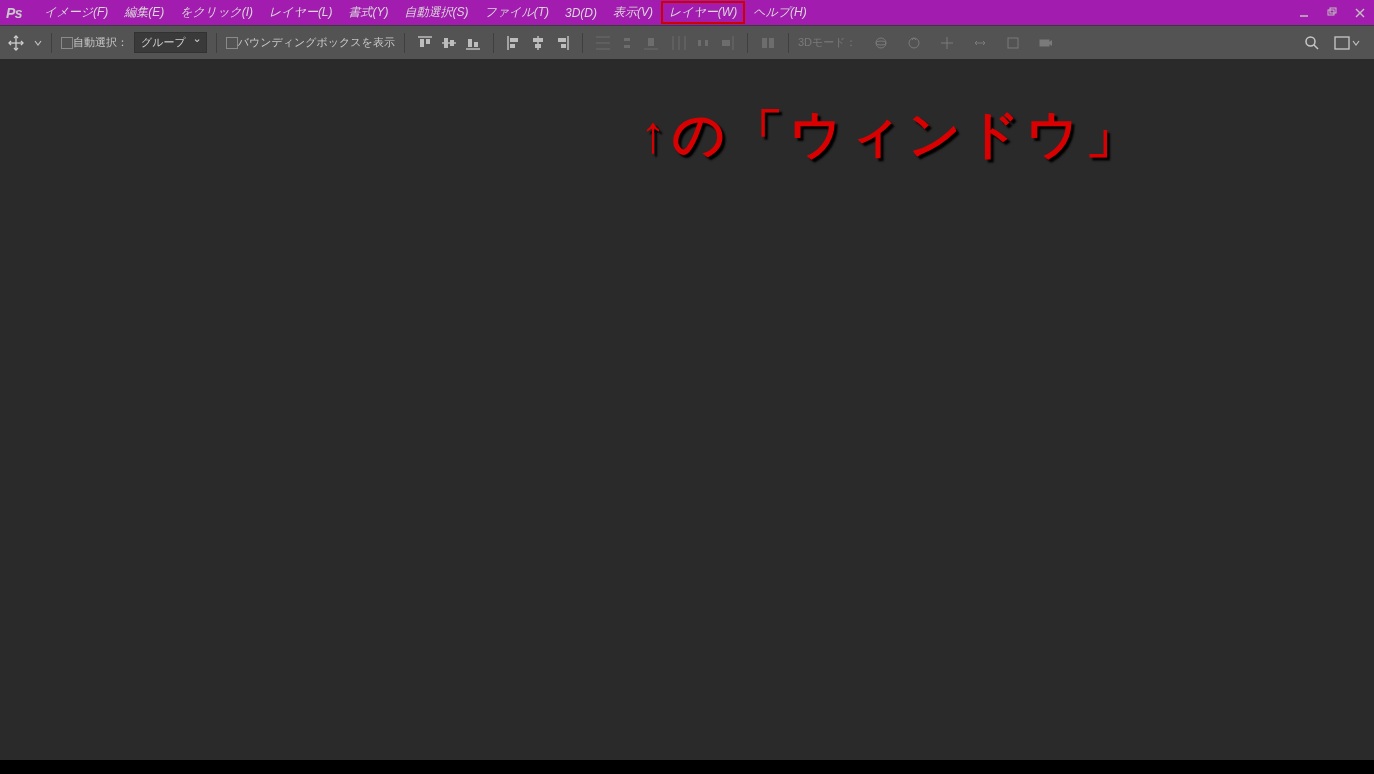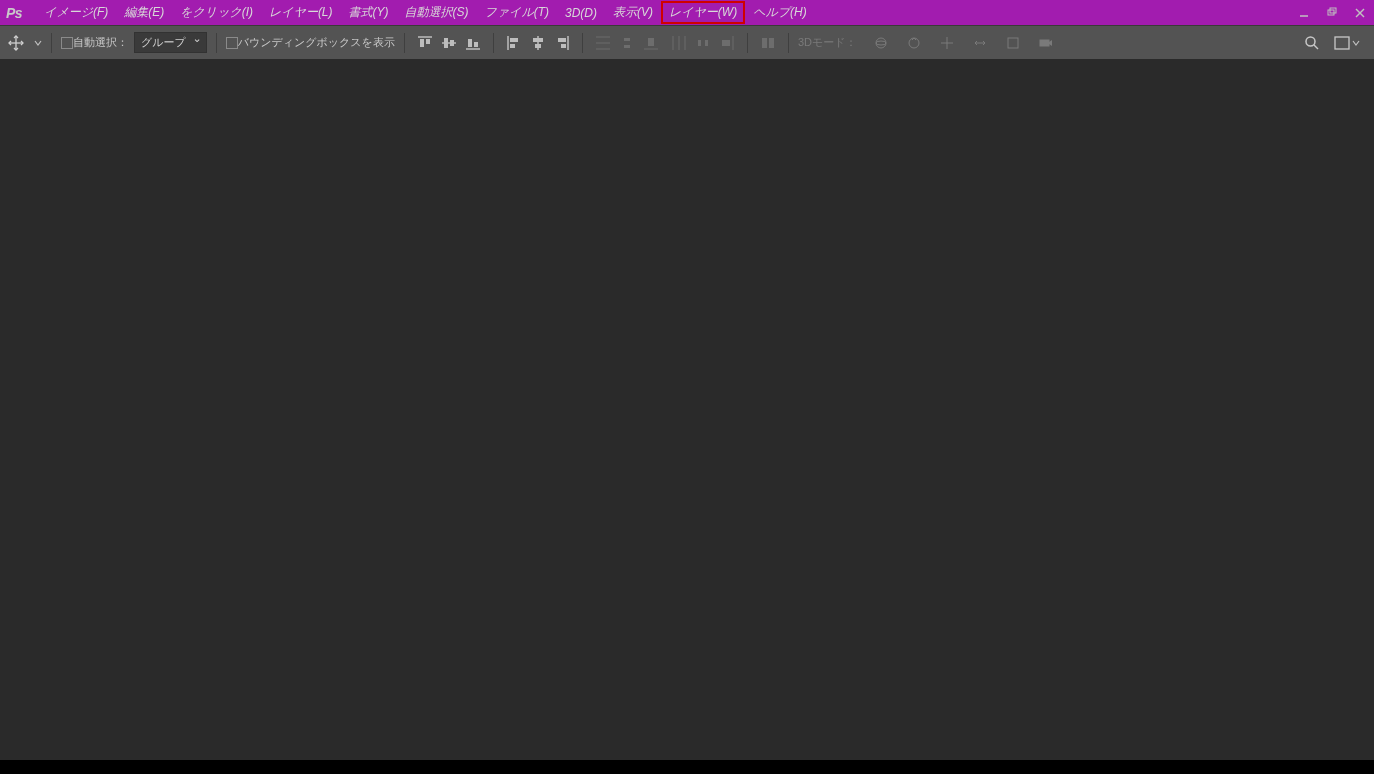--- a/index.html
+++ b/index.html
@@ -242,15 +242,16 @@
           <rect x="1" y="1" width="14" height="12" stroke="#c8c8c8" fill="none" stroke-width="1.3"></rect>
         </svg>
       <svg width="8" height="8" viewBox="0 0 8 8">
           <polyline points="1,2 4,6 7,2" stroke="#c0c0c0" fill="none" stroke-width="1.2"></polyline>
         </svg>
     </div>
   </div>
 </div>
 
 <div class="canvas">
+  <div class="annot" style="top:40px; left:640px;">↑の「ウィンドウ」</div>
 </div>
 
 <div class="taskbar-edge"></div>
 
 </body></html>

